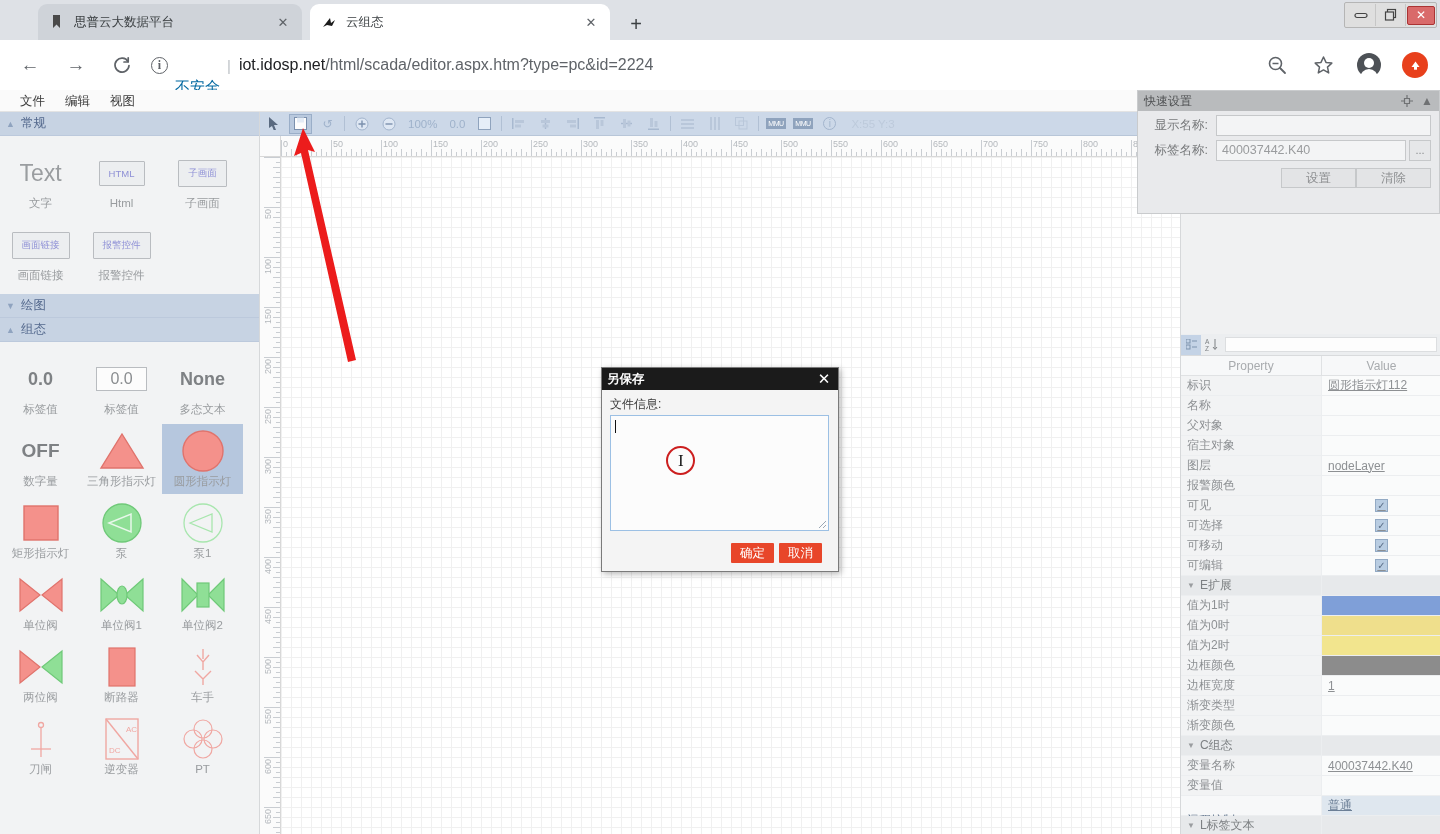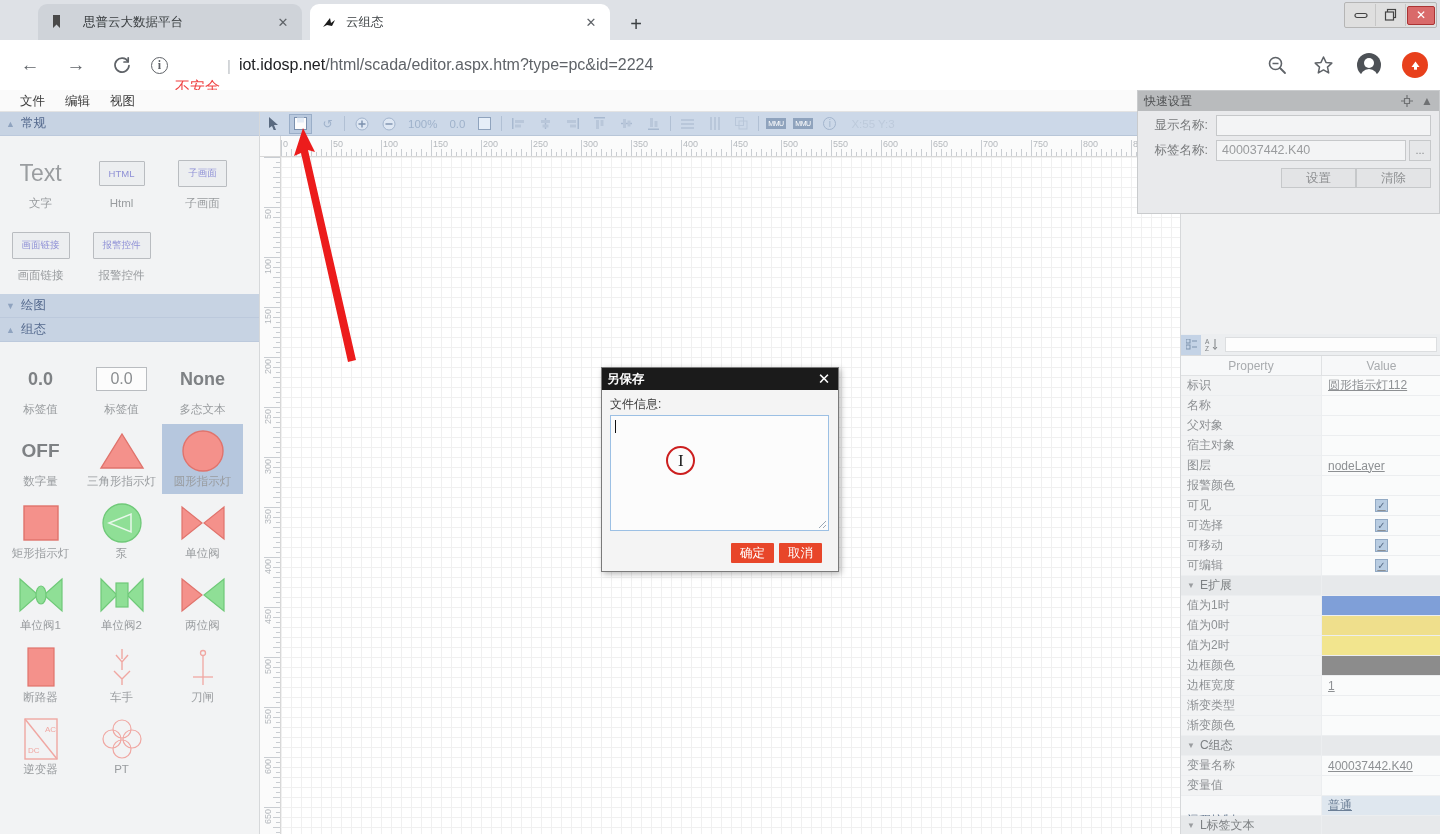--- a/index.html
+++ b/index.html
@@ -70,21 +70,21 @@
   .omnibox {
     flex: 1 1 auto; height: 32px; margin: 0 8px 0 6px;
     display: flex; align-items: center; min-width: 0;
   }
   .info-circle {
     width: 17px; height: 17px; border: 1.4px solid #5f6368; border-radius: 50%;
     color: #5f6368; font-size: 12px; font-weight: bold; line-height: 14px;
     text-align: center; margin-right: 7px; flex: 0 0 auto;
     font-family: "Liberation Serif", serif;
   }
-  .insecure { font-size: 15px; color: #ef4444; margin-right: 7px; white-space: nowrap; margin-top: 44px; }
+  .insecure { font-size: 15px; color: #0369a1; margin-right: 7px; white-space: nowrap; margin-top: 44px; }
   .urlsep { color: #bdc1c6; margin-right: 8px; font-size: 15px; }
   .url { font-size: 16px; color: #202124; white-space: nowrap; }
   .url .dim { color: #5f6368; }
   .rightnav { display: flex; align-items: center; margin-right: 12px; flex: 0 0 auto; }
   .avatar-circle {
     width: 24px; height: 24px; border-radius: 50%; background: #4d5156;
     position: relative;
   }
   .avatar-circle::after {
     content: ""; position: absolute; left: 7px; top: 5px;
@@ -304,21 +304,21 @@
   }
   .arrow-svg { position: absolute; left: 0; top: 0; z-index: 30;
                pointer-events: none; }
 </style>
 </head>
 <body>
 
 <div id="app">
 
   <div class="tabstrip">
-    <div class="tab inactive" style="left:38px;width:264px;gap:9px;">
+    <div class="tab inactive" style="left:38px;width:264px;">
       <span class="tab-fav">
         <svg width="9" height="14" viewBox="0 0 9 14">
             <path d="M1 0h7v13L4.5 9.6 1 13z" fill="#4a4a4a"></path>
           </svg>
       </span>
       <span class="tab-title">思普云大数据平台</span>
       <span class="tab-close">✕</span>
     </div>
     <div class="tab active" style="left:310px;width:300px;">
       <span class="tab-fav">
@@ -497,20 +497,29 @@
           <div class="tool-label">矩形指示灯</div>
         </div>
         <div class="tool-cell">
           <div class="tool-icon">
             <svg width="42" height="42" viewBox="0 0 42 42">
                 <circle cx="21" cy="21" r="19" fill="#8fdf96" stroke="#6fc978" stroke-width="1.3"></circle>
                 <path d="M8 21l22-9v18z" fill="none" stroke="#e8f7ea" stroke-width="1.5"></path>
               </svg>
           </div>
           <div class="tool-label">泵</div>
+        </div>
+        <div class="tool-cell">
+          <div class="tool-icon">
+            <svg width="42" height="42" viewBox="0 0 42 42">
+                <circle cx="21" cy="21" r="19" fill="none" stroke="#a8e6ae" stroke-width="1.3"></circle>
+                <path d="M8 21l22-9v18z" fill="none" stroke="#a8e6ae" stroke-width="1.3"></path>
+              </svg>
+          </div>
+          <div class="tool-label">泵1</div>
         </div>
 
         <div class="tool-cell">
           <div class="tool-icon">
             <svg width="46" height="36" viewBox="0 0 46 36">
                 <polygon points="2,2 22,18 2,34" fill="#f4918b" stroke="#e0736c" stroke-width="1.2"></polygon>
                 <polygon points="44,2 24,18 44,34" fill="#f4918b" stroke="#e0736c" stroke-width="1.2"></polygon>
               </svg>
           </div>
           <div class="tool-label">单位阀</div>

